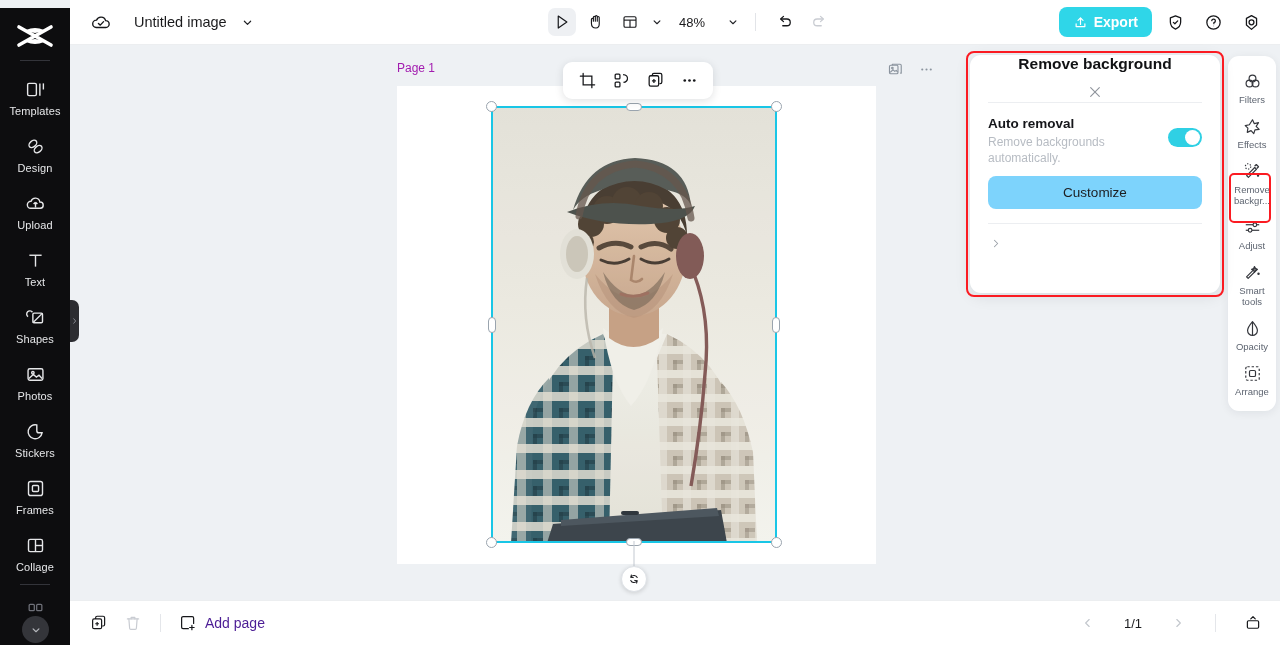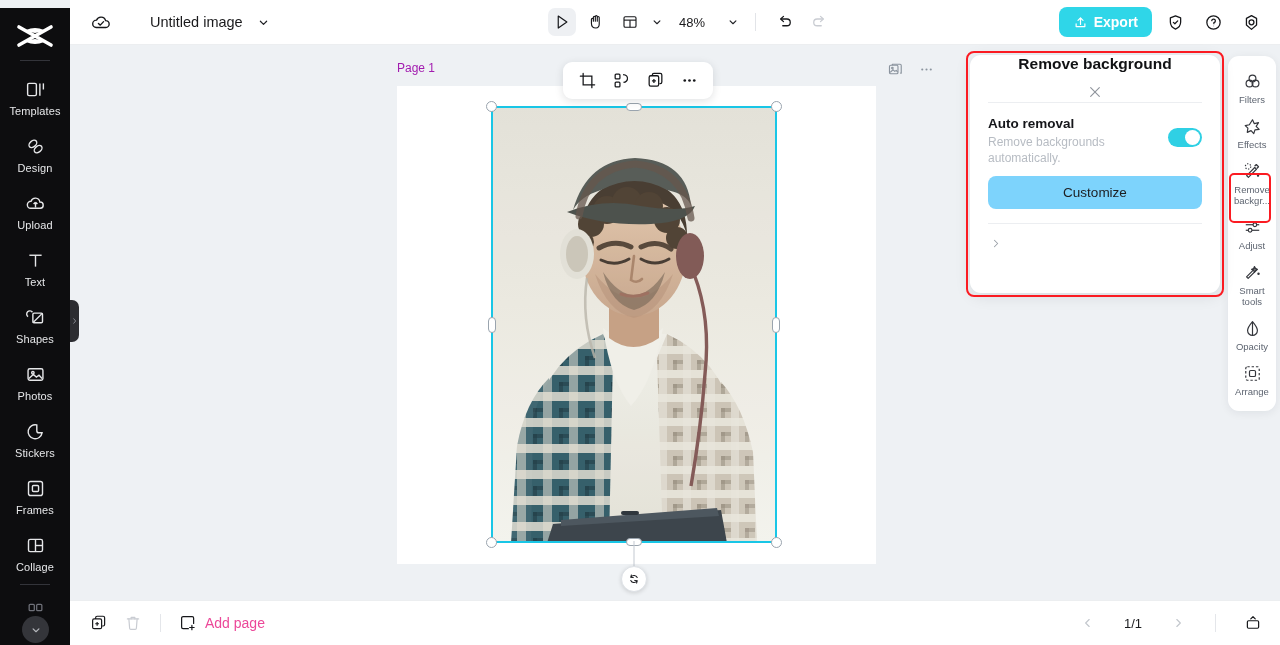--- a/index.html
+++ b/index.html
@@ -44,21 +44,21 @@
     cursor: pointer; z-index: 31;
   }
 
   
   #topbar {
     position: absolute; left: 70px; top: 0; width: 1210px; height: 45px;
     background: #ffffff; display: flex; align-items: center;
     border-bottom: 1px solid #eceef0; z-index: 20;
   }
   #cloud-status-icon { margin-left: 20px; width: 22px; height: 22px; }
-  #doc-title { margin-left: 38px; font-size: 14.5px; color: #1a1a1c; }
+  #doc-title { margin-left: 22px; font-size: 14.5px; color: #1a1a1c; }
   #doc-title-caret { margin-left: 13px; cursor: pointer; display:flex; }
   .tb-btn {
     width: 28px; height: 28px; border-radius: 7px;
     display: flex; align-items: center; justify-content: center; cursor: pointer;
   }
   .tb-btn.active { background: #eef0f3; }
   #tool-group { position: absolute; left: 478px; display: flex; align-items: center; gap: 6px; }
   #zoom-group { display: flex; align-items: center; gap: 18px; margin-left: 6px; }
   #zoom-value { font-size: 13px; color: #1a1a1c; padding: 0 3px; }
   .tb-sep { width: 1px; height: 18px; background: #e2e4e8; margin: 0 9px; }
@@ -187,21 +187,21 @@
   
   #bottombar {
     position: absolute; left: 70px; top: 600px; width: 1210px; height: 45px;
     background: #ffffff; border-top: 1px solid #eceef0;
     display: flex; align-items: center; z-index: 20;
   }
   #bb-left { display: flex; align-items: center; margin-left: 14px; gap: 4px; }
   .bb-btn { width: 30px; height: 30px; border-radius: 6px; display:flex; align-items:center; justify-content:center; cursor:pointer; }
   #bb-sep { width: 1px; height: 18px; background: #e4e6ea; margin: 0 8px; }
   #add-page-button { display: flex; align-items: center; gap: 8px; cursor: pointer; padding: 4px 6px; }
-  #add-page-label { font-size: 14px; color: #ec4899; }
+  #add-page-label { font-size: 14px; color: #4c1d95; }
   #bb-right { position: absolute; right: 14px; display: flex; align-items: center; gap: 16px; }
   #page-indicator { font-size: 13px; color: #1a1b1e; min-width: 32px; text-align: center; }
   #bb-right-sep { width: 1px; height: 18px; background: #e4e6ea; margin: 0 8px; }
   .nav-arrow { width: 26px; height: 26px; display:flex; align-items:center; justify-content:center; cursor:pointer; }
 </style>
 </head>
 <body>
 
 <div id="app">
 

